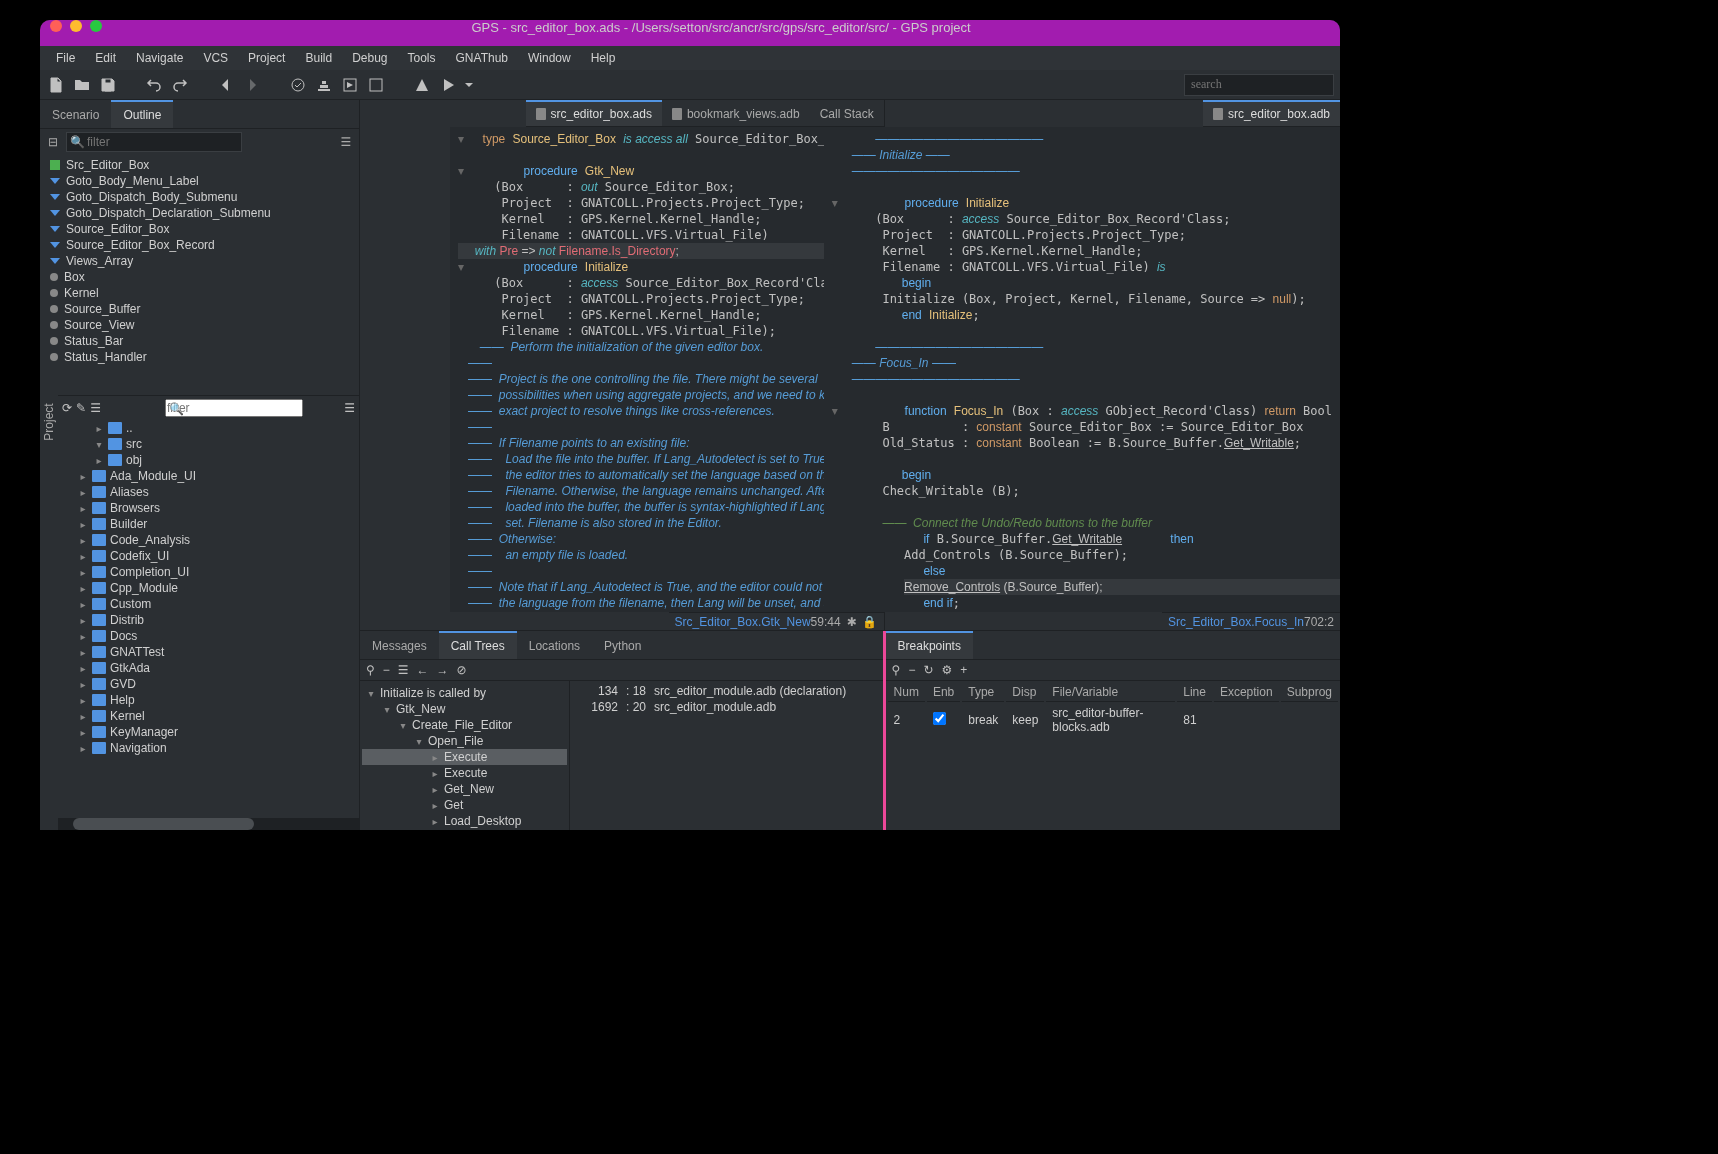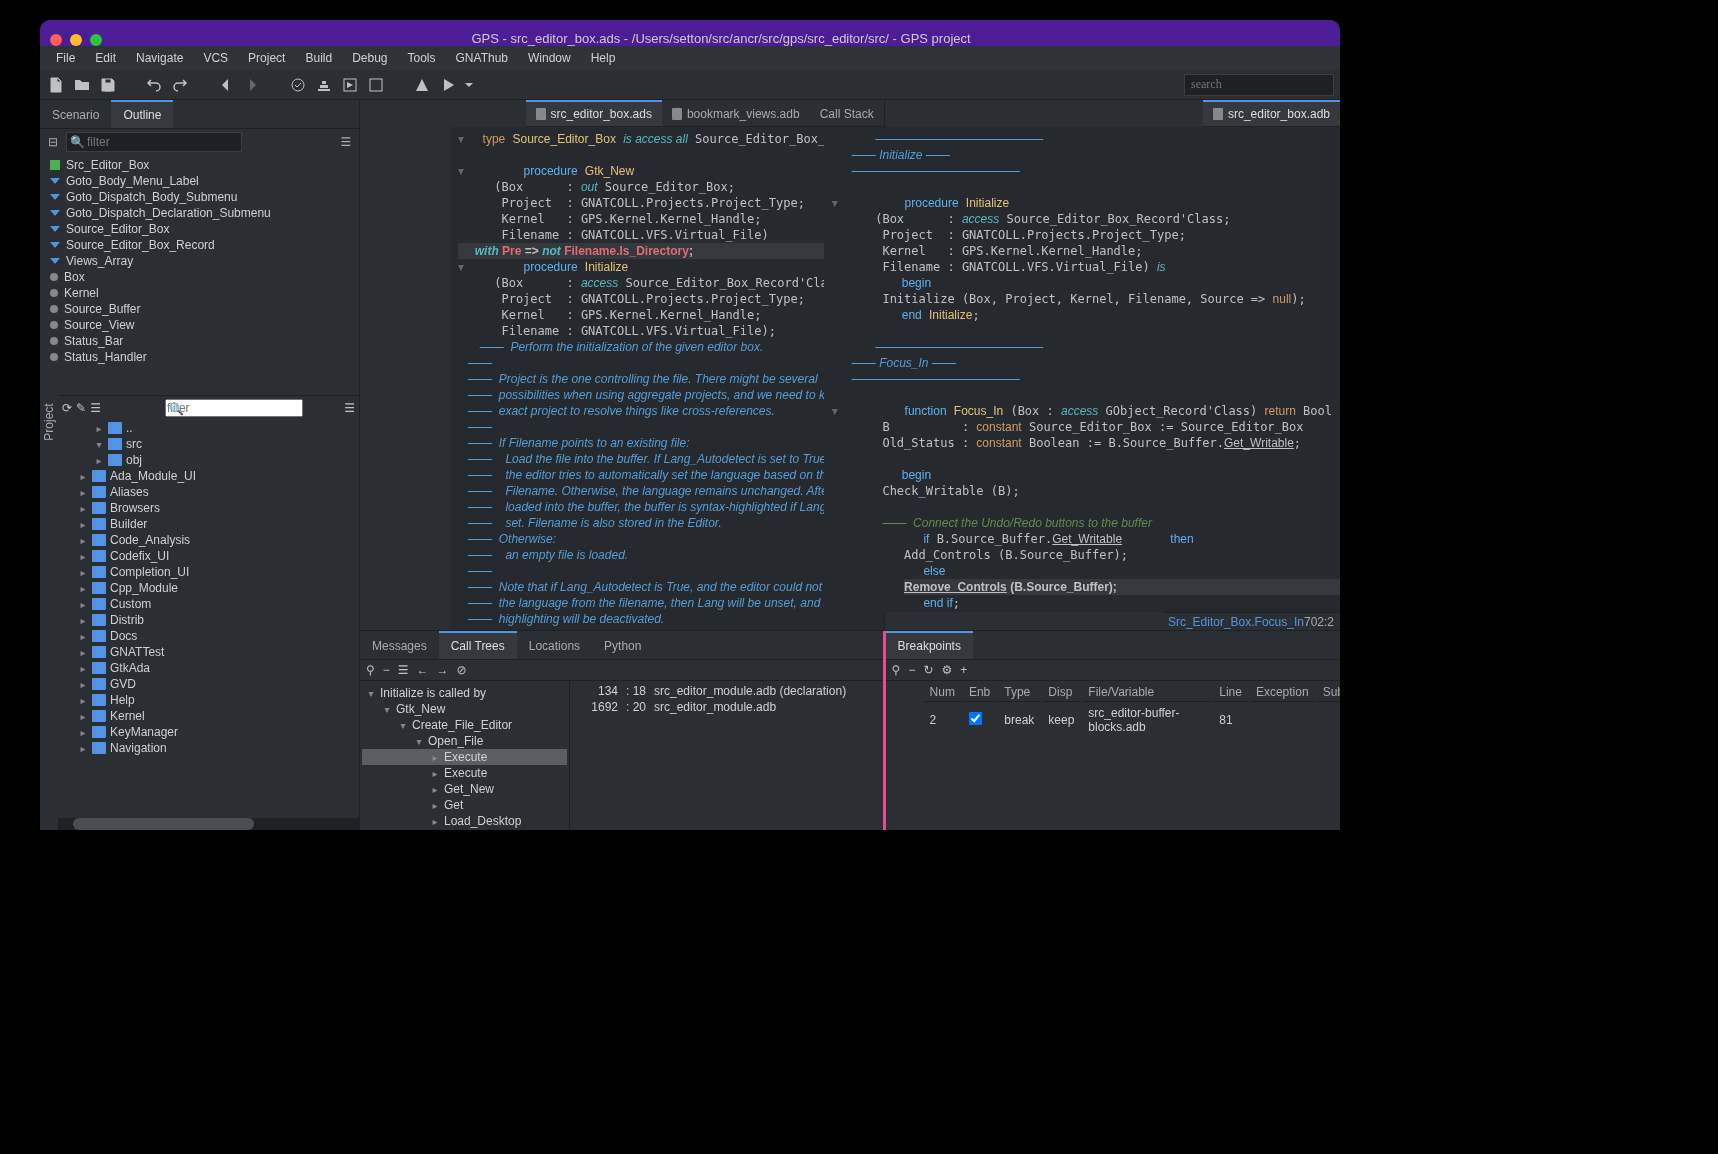--- a/index.html
+++ b/index.html
@@ -1,18 +1,18 @@
 <!DOCTYPE html>
 <html><head>
 <meta charset="utf-8">
 <style>
 * { margin: 0; padding: 0; box-sizing: border-box; font-family: "Lucida Grande", "Segoe UI", sans-serif; font-size: 12px; }
 body { background: #000; color: #c0c0c0; width: 1718px; height: 1154px; overflow: hidden; }
 .window { position: absolute; left: 40px; top: 20px; width: 1300px; height: 810px; background: #2b2f33; border-radius: 10px 10px 0 0; overflow: hidden; box-shadow: 0 0 20px rgba(0,0,0,.8); }
-.titlebar { height: 26px; background: #4c1d95; display: flex; align-items: flex-end; padding: 0 10px; }
+.titlebar { height: 26px; background: #a21caf; display: flex; align-items: flex-start; padding: 0 10px; }
 .traffic { display: flex; gap: 8px; margin-right: 10px; }
 .dot { width: 12px; height: 12px; border-radius: 50%; }
 .dot.red { background: #ff5f57; } .dot.yellow { background: #febc2e; } .dot.green { background: #28c840; }
 .titlebar-title { flex: 1; text-align: center; color: #ccc; font-size: 13px; }
 .menubar { height: 24px; background: #2f3337; display: flex; align-items: center; padding: 0 8px; gap: 4px; }
 .menubar span { padding: 2px 8px; color: #d0d0d0; cursor: default; }
 .toolbar { height: 30px; background: #2b2f33; display: flex; align-items: center; padding: 0 6px; gap: 6px; border-bottom: 1px solid #1e2124;}
 .toolbar .icon { width: 20px; height: 20px; display: flex; align-items: center; justify-content: center; color: #c0c0c0; }
 .toolbar .sep { width: 14px; }
 .searchbox { margin-left: auto; width: 150px; height: 22px; background: #1e2124; border: 1px solid #3a3e42; padding: 2px 6px; color: #888; font-family: Liberation Serif, serif; }
@@ -47,34 +47,34 @@
 .file-icon { width: 10px; height: 12px; background: #888; display: inline-block; border-radius: 1px;}
 .code { flex: 1; overflow: auto; background: #262a2e; padding: 4px 8px; font-family: Menlo, Monaco, monospace; font-size: 12px; line-height: 16px; white-space: pre; color: #c0c0c0;}
 .fold { color: #666; margin-right: 4px; cursor: default;}
 .kw-type { color: #d19a66; } 
 .kw-proc { color: #61afef; margin-left: 41px; } 
 .kw-it   { color: #56b6c2; font-style: italic;} 
 .ident   { color: #e5c07b; } 
 .comment-it { color: #569cd6; font-style: italic; }
 .comment-gr { color: #608b4e; font-style: italic;}
 .hl-src { color: #e06c75; } 
-.hl-line { background: #35393d; display: inline-block; width: 100%; font-weight: bold;}
+.hl-line { background: #35393d; display: inline-block; width: 100%;}
 .status-line { height: 18px; background: #2b2f33; display: flex; align-items: center; padding: 0 6px; color: #5294e2; border-top: 1px solid #1e2124; font-size: 11px;}
 .status-line .right { margin-left: auto; color: #aaa; display:flex; gap:6px; align-items:center;}
 .bottom { height: 200px; display: flex; border-top: 1px solid #1e2124;}
 .bot-pane { flex: 1; display: flex; flex-direction: column; border-right: 3px solid #ec4899;}
 .bot-tabs { display: flex; background: #2b2f33; border-bottom: 1px solid #1e2124;}
 .bot-toolbar { display: flex; align-items: center; padding: 3px 6px; gap: 8px; background: #2b2f33; border-bottom: 1px solid #1e2124;}
 .bot-content { flex: 1; display: flex; background: #2b2f33; overflow: auto;}
 .calltree { width: 210px; border-right: 1px solid #1e2124; padding: 4px 2px;}
 .call-item { padding: 1px 4px; display: flex; align-items: center; gap: 4px; color: #d0d0d0; white-space: nowrap;}
 .call-item.sel { background: #5a5e62; }
 .call-list { flex: 1; padding: 2px 4px;}
 .call-row { padding: 1px 4px; display: flex; gap: 8px; color: #d0d0d0;}
-.bp-table { width: 100%; font-size: 12px; margin-left: 36px;}
+.bp-table { width: 100%; font-size: 12px;}
 .bp-table th { text-align: left; padding: 2px 6px; color: #aaa; font-weight: normal; border-bottom: 1px solid #1e2124;}
 .bp-table td { padding: 2px 6px; color: #d0d0d0;}
 .scrollbar-h { height: 12px; background: #1e2124; display: flex;}
 .scrollbar-h .thumb { background: #4a4e52; height: 100%; border-radius: 6px;}
 svg { width: 16px; height: 16px; }
 </style>
 </head>
 <body>
 
 <div class="window">
@@ -426,20 +426,28 @@
    ——    an empty file is loaded.
    ——
    ——  Note that if Lang_Autodetect is True, and the editor could not guess
    ——  the language from the filename, then Lang will be unset, and syntax
    ——  highlighting will be deactivated.</span>
 
    
      (Box     :  Source_Editor_Box;
       Project : GNATCOLL.Projects.Project_Type;
       Kernel  :  GPS Kernel Kernel Handle Record'Class;</div>
+          <div class="status-line">
+            <span>Src_Editor_Box.Gtk_New</span>
+            <span class="right">
+                <span>59:44</span>
+                <span>✱</span>
+                <span>🔒</span>
+              </span>
+          </div>
         </div>
 
         <div class="editor-pane" style="border-right:none">
           <div class="ed-tabs" id="ed2-tabs">
               <div class="ed-tab active">
                 <span class="file-icon"></span>
                 <span>src_editor_box.adb</span>
               </div>
             </div>
           <div class="code">      <span class="comment-it">——————————————

